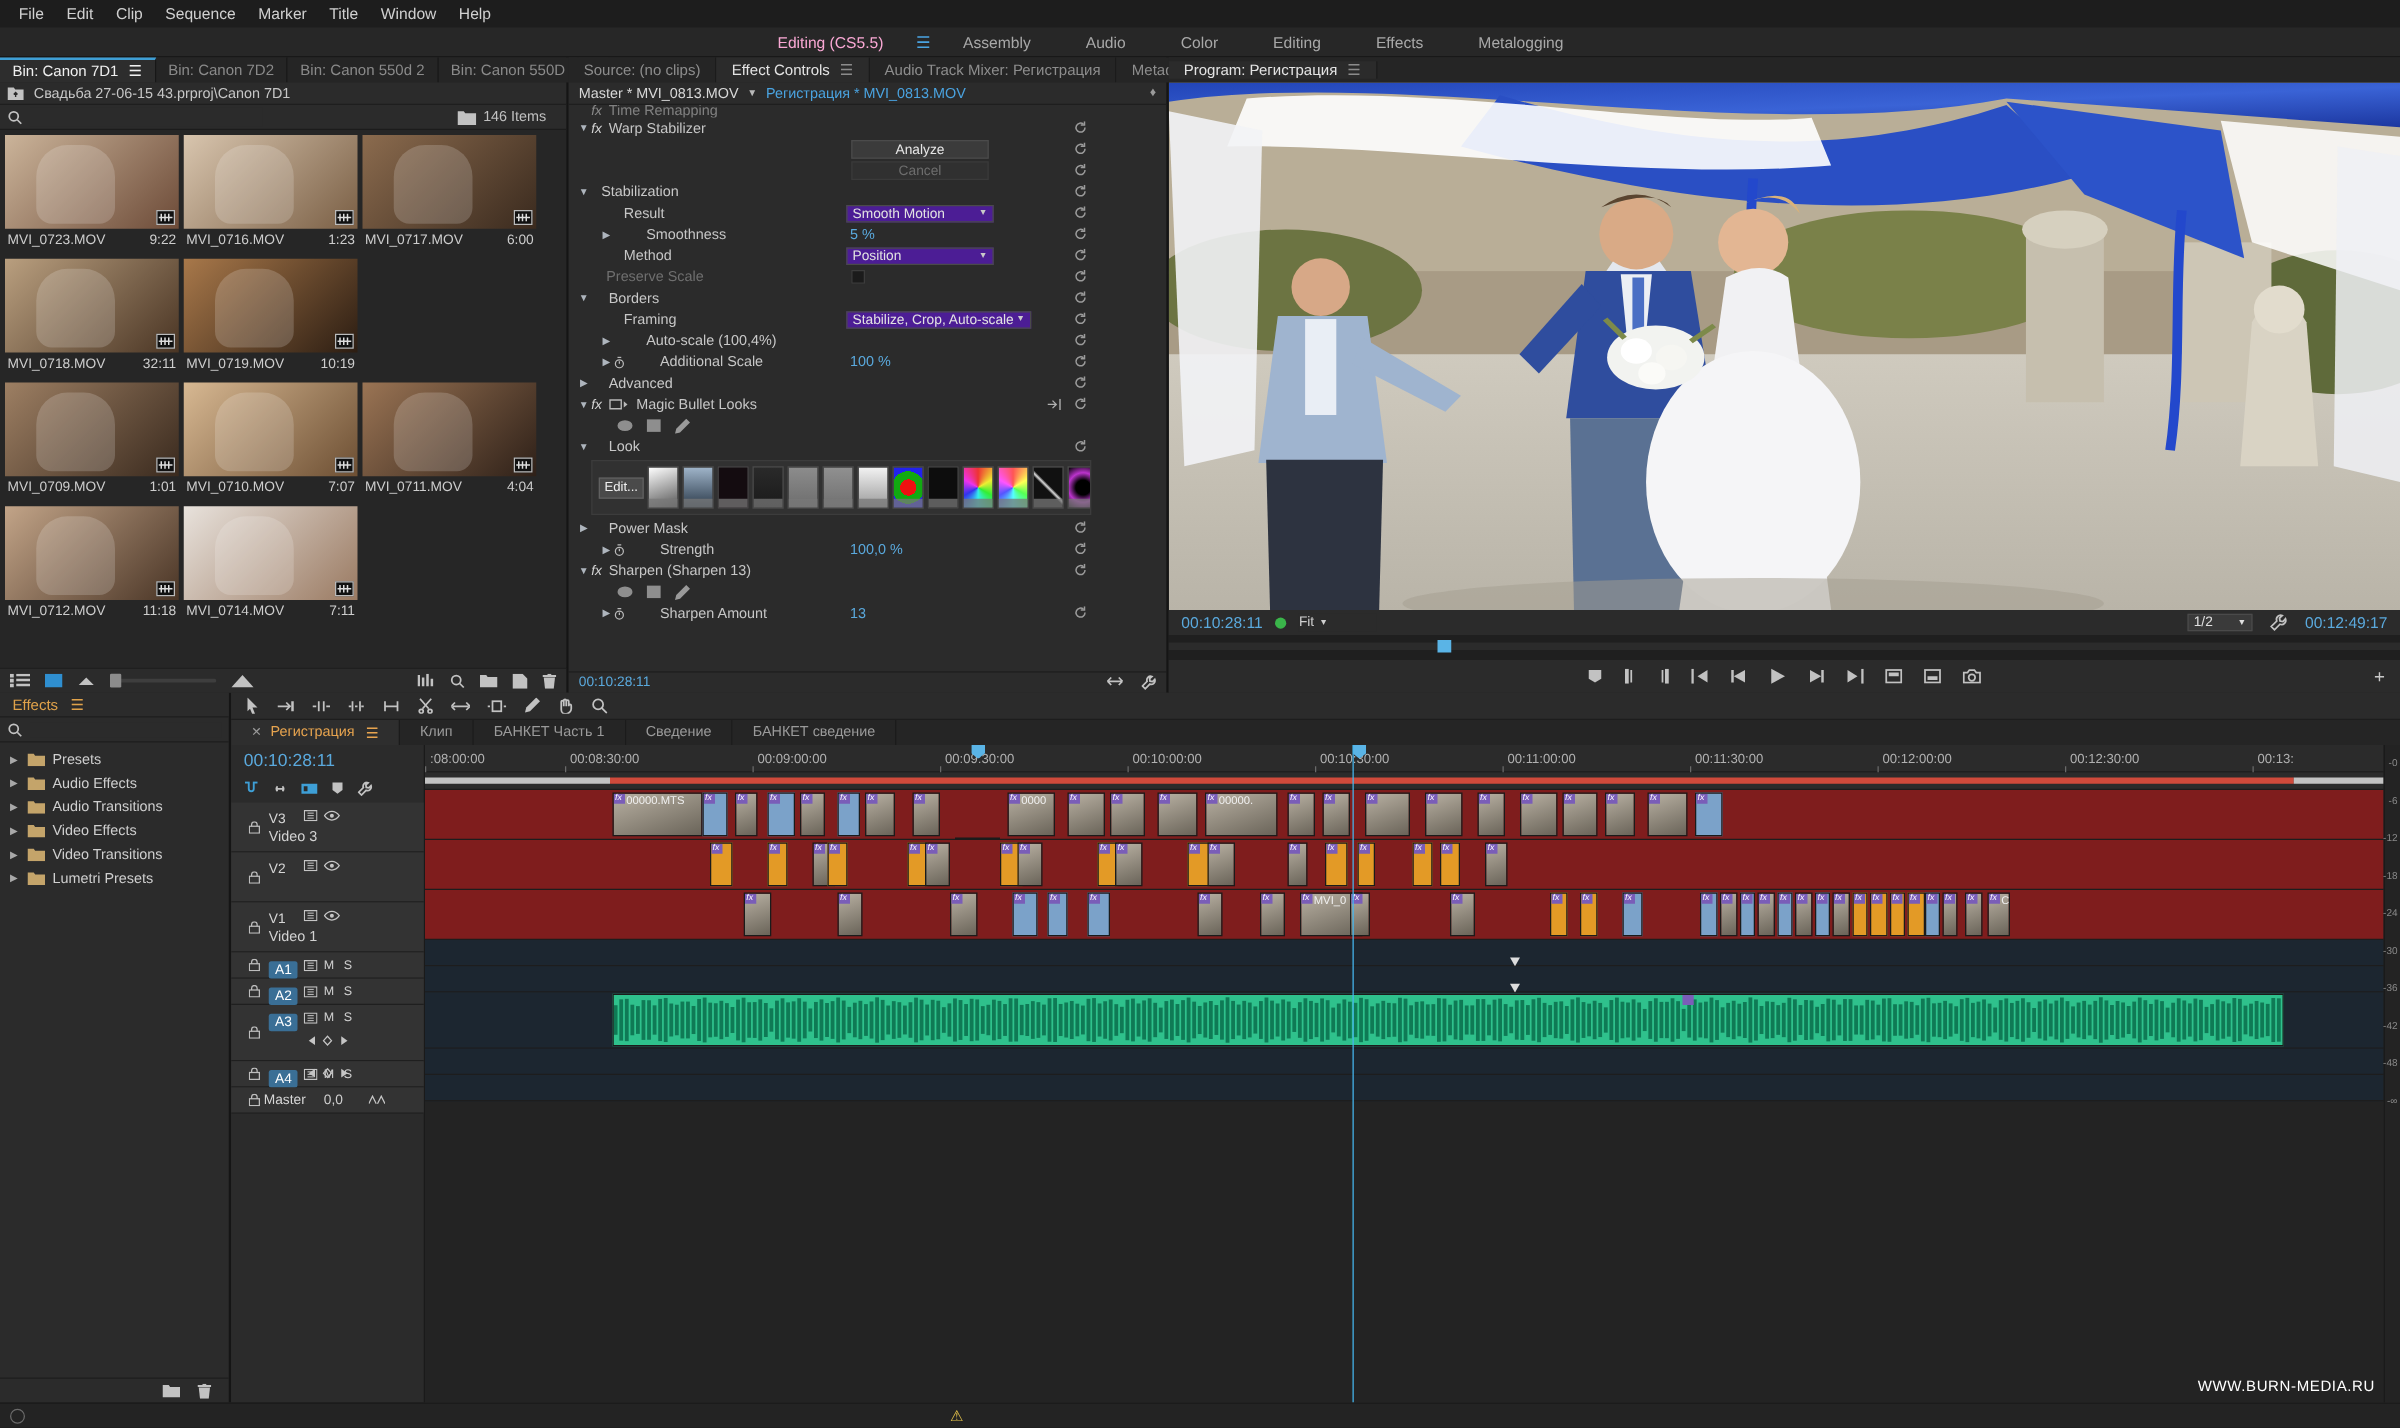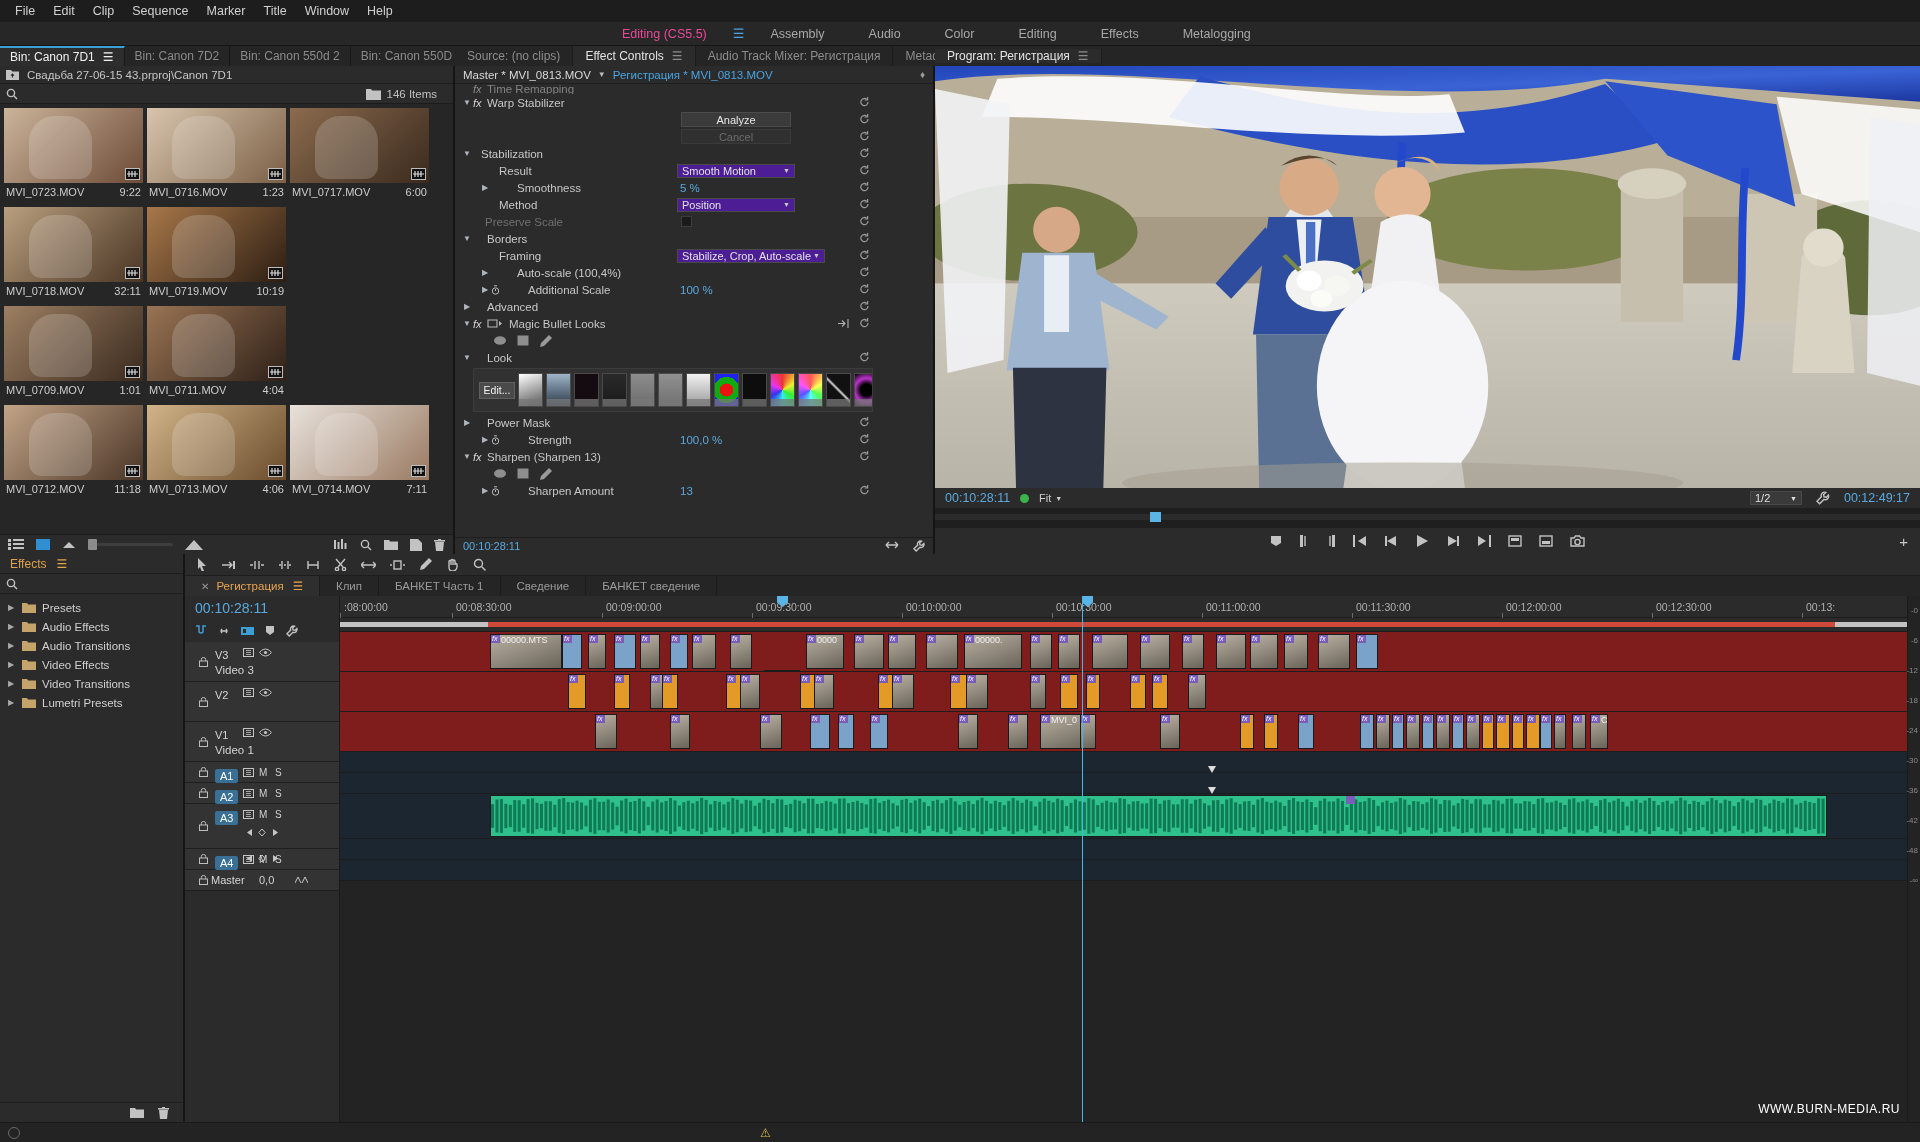--- a/index.html
+++ b/index.html
@@ -13,21 +13,21 @@
   .app{ position:absolute; inset:0; background:#232323; display:flex; flex-direction:column; }
 
   
   .menubar{ height:22px; background:#1d1d1d; display:flex; align-items:center; padding-left:6px; flex:0 0 22px; }
   .menubar .mi{ padding:0 9px; font-size:12.5px; color:#d0d0d0; line-height:22px; }
 
   
   .wsbar{ height:24px; background:#272727; border-bottom:1px solid #151515; display:flex; align-items:center; flex:0 0 24px; position:relative;}
   .ws-items{ display:flex; align-items:center; margin-left:600px; gap:0; }
   .ws-item{ padding:0 22px; font-size:12.5px; color:#a8a8a8; line-height:24px; white-space:nowrap;}
-  .ws-item.active{ color:#ec4899; }
+  .ws-item.active{ color:#f9a8d4; }
   .ws-burger{ color:#4aa3e0; padding:0 4px; font-size:13px;}
 
   
   .mainrow{ display:flex; flex:0 0 508px; height:508px; }
 
   
   .panel{ background:#2b2b2b; display:flex; flex-direction:column; position:relative; }
   .panel-tabs{ height:20px; background:#252525; display:flex; align-items:stretch; flex:0 0 20px; }
   .ptab{ display:flex; align-items:center; padding:0 12px; font-size:12px; color:#8d8d8d; background:#252525; border-right:1px solid #1b1b1b; white-space:nowrap;}
   .ptab.active{ background:#2b2b2b; color:#e3e3e3; }
@@ -329,20 +329,34 @@
                     <path d="M1 5h11M3 2v6M6 2v6M9 2v6" stroke="#ddd" stroke-width="1.2" fill="none"></path>
                   </svg>
                 </div>
               </div>
               <div class="thumbmeta">
                 <span>MVI_0709.MOV</span>
                 <span class="dur">1:01</span>
               </div>
             </div>
             <div class="thumbcell">
+              <div class="thumbimg" style="background: linear-gradient(135deg, rgb(215, 184, 146), rgb(109, 79, 51));">
+                <div style="position: absolute; left: 18%; top: 10%; width: 45%; height: 85%; border-radius: 40% 40% 20% 20%; background: rgba(255, 255, 255, 0.18);"></div>
+                <div class="badge">
+                  <svg width="13" height="10" viewBox="0 0 13 10">
+                    <path d="M1 5h11M3 2v6M6 2v6M9 2v6" stroke="#ddd" stroke-width="1.2" fill="none"></path>
+                  </svg>
+                </div>
+              </div>
+              <div class="thumbmeta">
+                <span>MVI_0710.MOV</span>
+                <span class="dur">7:07</span>
+              </div>
+            </div>
+            <div class="thumbcell">
               <div class="thumbimg" style="background: linear-gradient(135deg, rgb(154, 116, 84), rgb(46, 32, 24));">
                 <div style="position: absolute; left: 18%; top: 10%; width: 45%; height: 85%; border-radius: 40% 40% 20% 20%; background: rgba(255, 255, 255, 0.18);"></div>
                 <div class="badge">
                   <svg width="13" height="10" viewBox="0 0 13 10">
                     <path d="M1 5h11M3 2v6M6 2v6M9 2v6" stroke="#ddd" stroke-width="1.2" fill="none"></path>
                   </svg>
                 </div>
               </div>
               <div class="thumbmeta">
                 <span>MVI_0711.MOV</span>
@@ -356,34 +370,20 @@
                 <div style="position: absolute; left: 18%; top: 10%; width: 45%; height: 85%; border-radius: 40% 40% 20% 20%; background: rgba(255, 255, 255, 0.18);"></div>
                 <div class="badge">
                   <svg width="13" height="10" viewBox="0 0 13 10">
                     <path d="M1 5h11M3 2v6M6 2v6M9 2v6" stroke="#ddd" stroke-width="1.2" fill="none"></path>
                   </svg>
                 </div>
               </div>
               <div class="thumbmeta">
                 <span>MVI_0712.MOV</span>
                 <span class="dur">11:18</span>
-              </div>
-            </div>
-            <div class="thumbcell">
-              <div class="thumbimg" style="background: linear-gradient(135deg, rgb(210, 180, 137), rgb(106, 76, 44));">
-                <div style="position: absolute; left: 18%; top: 10%; width: 45%; height: 85%; border-radius: 40% 40% 20% 20%; background: rgba(255, 255, 255, 0.18);"></div>
-                <div class="badge">
-                  <svg width="13" height="10" viewBox="0 0 13 10">
-                    <path d="M1 5h11M3 2v6M6 2v6M9 2v6" stroke="#ddd" stroke-width="1.2" fill="none"></path>
-                  </svg>
-                </div>
-              </div>
-              <div class="thumbmeta">
-                <span>MVI_0713.MOV</span>
-                <span class="dur">4:06</span>
               </div>
             </div>
             <div class="thumbcell">
               <div class="thumbimg" style="background: linear-gradient(135deg, rgb(232, 226, 220), rgb(154, 122, 98));">
                 <div style="position: absolute; left: 18%; top: 10%; width: 45%; height: 85%; border-radius: 40% 40% 20% 20%; background: rgba(255, 255, 255, 0.18);"></div>
                 <div class="badge">
                   <svg width="13" height="10" viewBox="0 0 13 10">
                     <path d="M1 5h11M3 2v6M6 2v6M9 2v6" stroke="#ddd" stroke-width="1.2" fill="none"></path>
                   </svg>
                 </div>

